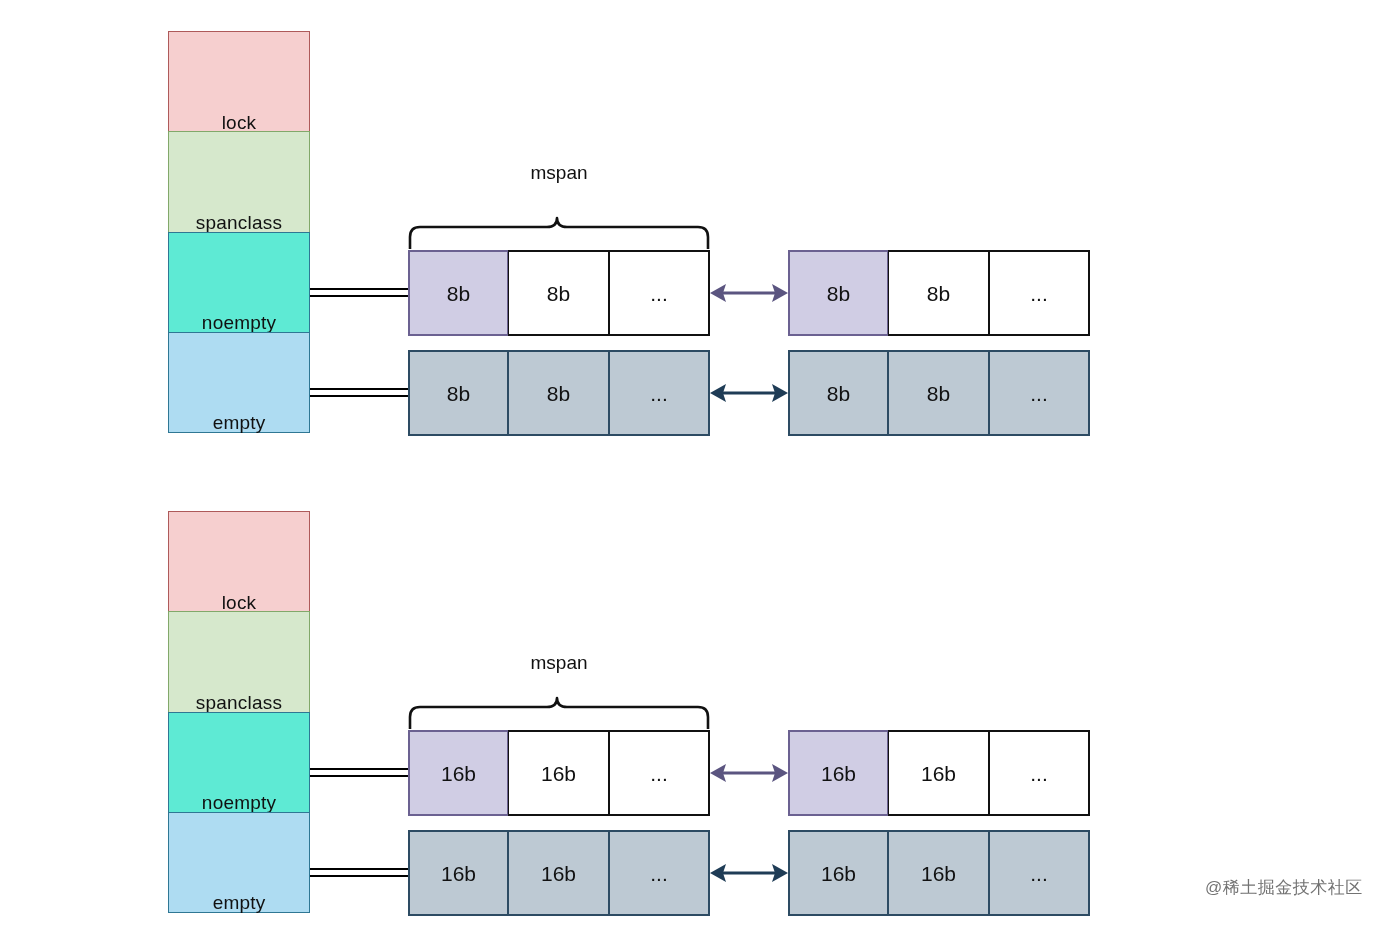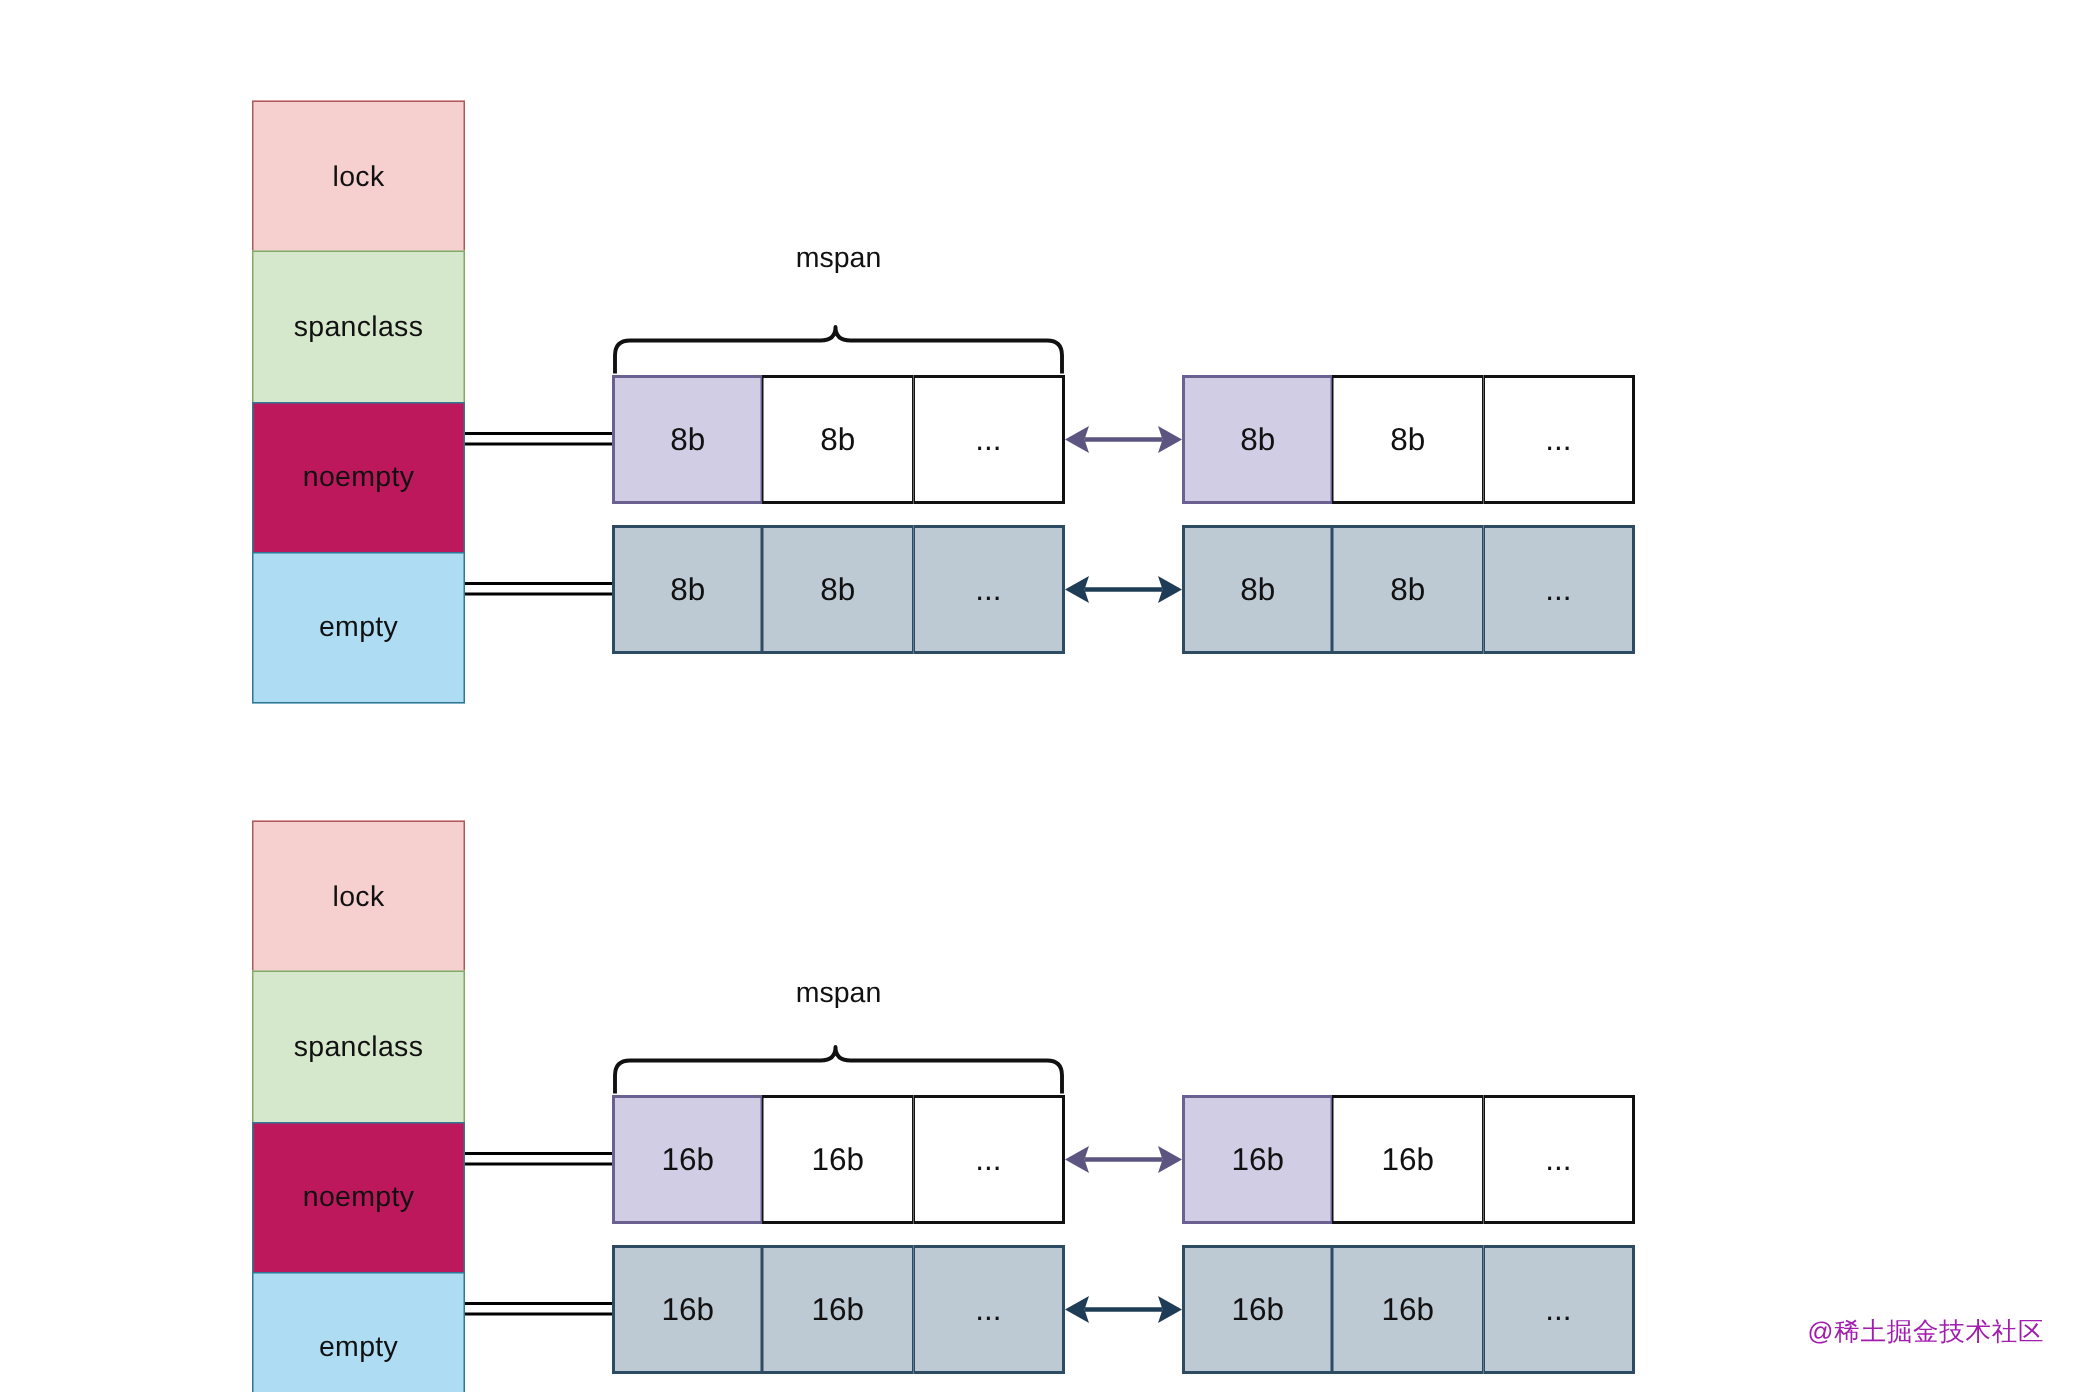--- a/index.html
+++ b/index.html
@@ -23,41 +23,40 @@
   .mcentral {
     position: absolute;
     width: 142px;
   }
   .mc-cell {
     position: absolute;
     left: 0;
     width: 142px;
     box-sizing: border-box;
     display: flex;
-    align-items: center;
+    align-items: flex-end;
     justify-content: center;
     font-size: 19px;
     line-height: 1;
     letter-spacing: 0.2px;
-    margin-top: 36px;
   }
   .mc-lock {
     background: #f6cfcf;
     border: 1.6px solid #ae5a5a;
     top: 0;
     height: 102px;
   }
   .mc-spanclass {
     background: #d6e8cc;
     border: 1.6px solid #82a86a;
     top: 100px;
     height: 102px;
   }
   .mc-noempty {
-    background: #be185d;
+    background: #5eead4;
     border: 1.6px solid #2f7794;
     top: 201px;
     height: 101px;
   }
   .mc-empty {
     background: #aedcf2;
     border: 1.6px solid #2f7794;
     top: 301px;
     height: 101px;
   }
@@ -153,21 +152,21 @@
   .dbl-arrow svg {
     display: block;
     width: 78px;
     height: 26px;
   }
 
   
   .watermark {
     position: absolute;
     font-size: 17px;
-    color: #a21caf;
+    color: #737373;
     letter-spacing: 0.5px;
     white-space: nowrap;
   }
 </style>
 </head>
 <body>
 
 <div id="canvas">
 
   <div>

